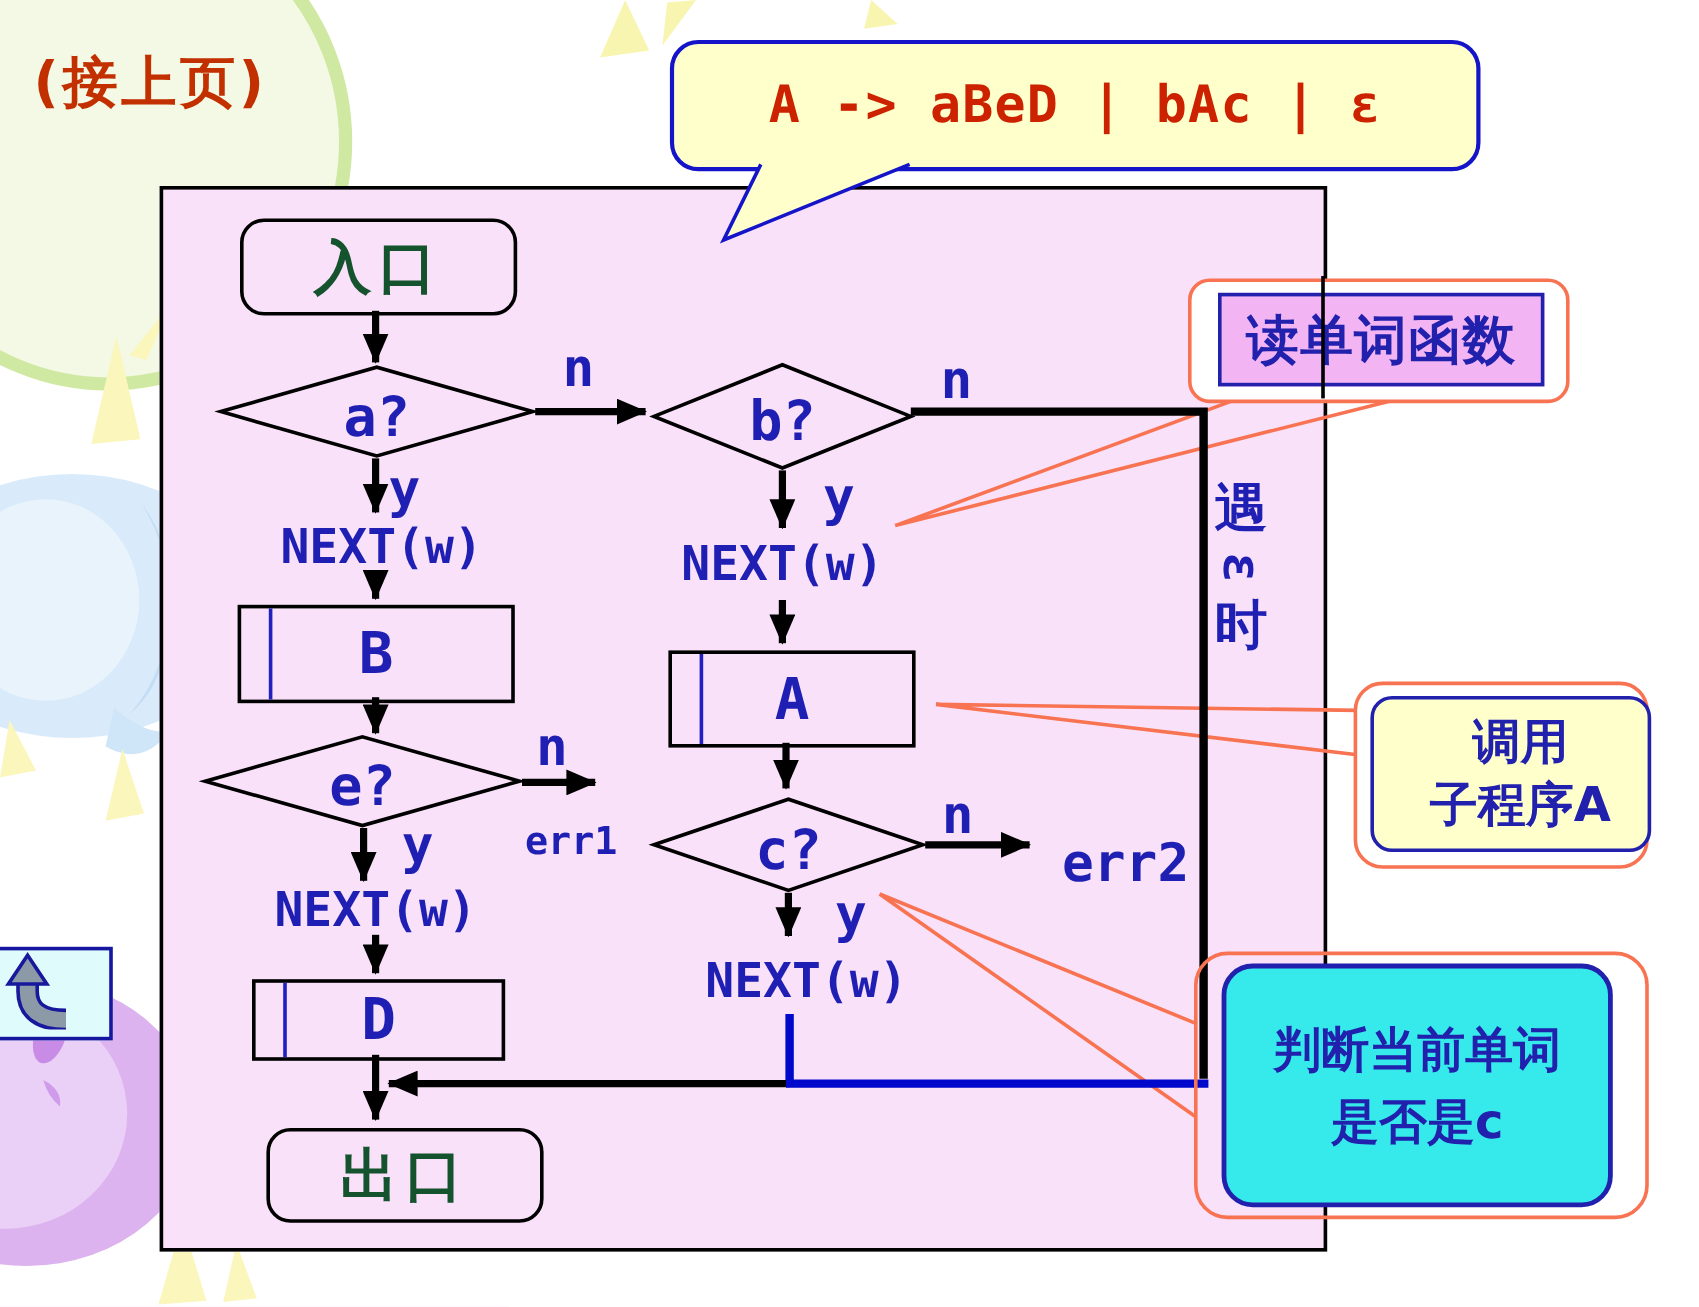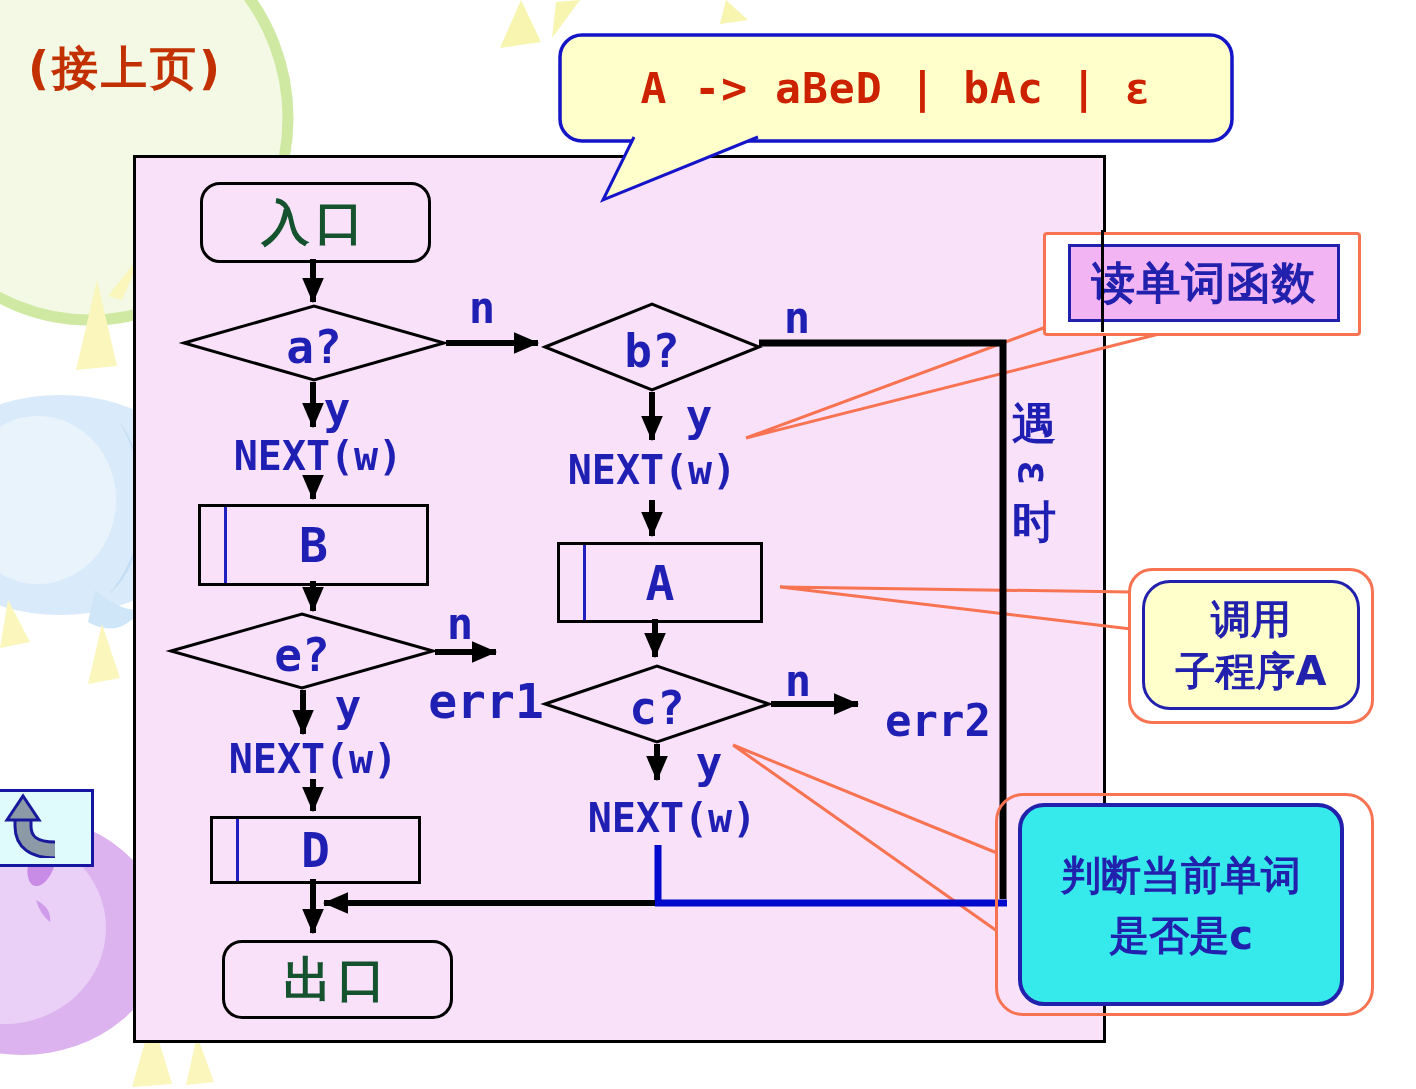--- a/index.html
+++ b/index.html
@@ -53,26 +53,26 @@
   #epsilon-note{
     left:1010px;top:398px;width:48px;z-index:3;display:flex;flex-direction:column;
     align-items:center;color:#1f1fb4;font-weight:bold;font-size:44px;line-height:52px;
   }
   #epsilon-note .rot{display:inline-block;transform:rotate(90deg);
     font-family:"DejaVu Sans Mono","Liberation Mono",monospace;line-height:46px;}
   
   .co-outer{z-index:4;border:3px solid #f87352;background:#fff;}
   .co-inner{position:absolute;display:flex;flex-direction:column;align-items:center;
     justify-content:center;color:#2121ad;font-weight:bold;}
-  #co1-outer{left:1043px;top:232px;width:312px;height:98px;border-radius:4px;}
+  #co1-outer{left:990px;top:232px;width:312px;height:98px;border-radius:18px;}
   #co1-inner{left:22px;top:9px;width:266px;height:72px;border:3px solid #2121ad;
     background:#f2b4f2;font-size:44px;letter-spacing:1px;}
   #co2-outer{left:1128px;top:568px;width:240px;height:150px;border-radius:24px;}
   #co2-inner{left:11px;top:9px;width:212px;height:124px;border:3px solid #2121ad;
-    border-radius:28px;background:#ffffcc;font-size:40px;line-height:52px;}
+    border-radius:18px;background:#ffffcc;font-size:40px;line-height:52px;padding-left:16px;}
   #co3-outer{left:995px;top:793px;width:373px;height:217px;border-radius:28px;
     background:transparent;z-index:6;}
   #co3-inner{left:20px;top:7px;width:318px;height:195px;border:4px solid #2121ad;
     border-radius:26px;background:#36e9ea;font-size:40px;line-height:60px;}
   #border-overlay{left:1101px;top:230px;width:3px;height:102px;background:#000;z-index:5;}
   
   #return-button{
     left:-10px;top:789px;width:98px;height:72px;background:#dffbfb;
     border:3px solid #1616a0;z-index:3;
   }
@@ -195,21 +195,21 @@
 
 <div class="abs node-label mono" style="left:482px;top:307px;font-size:44px">n</div>
 <div class="abs node-label mono" style="left:337px;top:408px;font-size:44px">y</div>
 <div class="abs node-label mono" style="left:797px;top:317px;font-size:44px">n</div>
 <div class="abs node-label mono" style="left:699px;top:415px;font-size:44px">y</div>
 <div class="abs node-label mono" style="left:460px;top:623px;font-size:44px">n</div>
 <div class="abs node-label mono" style="left:348px;top:705px;font-size:44px">y</div>
 <div class="abs node-label mono" style="left:798px;top:680px;font-size:44px">n</div>
 <div class="abs node-label mono" style="left:709px;top:762px;font-size:44px">y</div>
 
-<div class="abs node-label mono" style="left:486px;top:701px;font-size:48px">err1</div>
+<div class="abs node-label mono" style="left:476px;top:701px;font-size:32px">err1</div>
 <div class="abs node-label mono" style="left:938px;top:720px;font-size:44px">err2</div>
 
 <div class="abs" id="epsilon-note">
   <span>遇</span>
   <span class="rot">ε</span>
   <span>时</span>
 </div>
 
 <div class="abs co-outer" id="co1-outer">
   <div class="co-inner" id="co1-inner">

